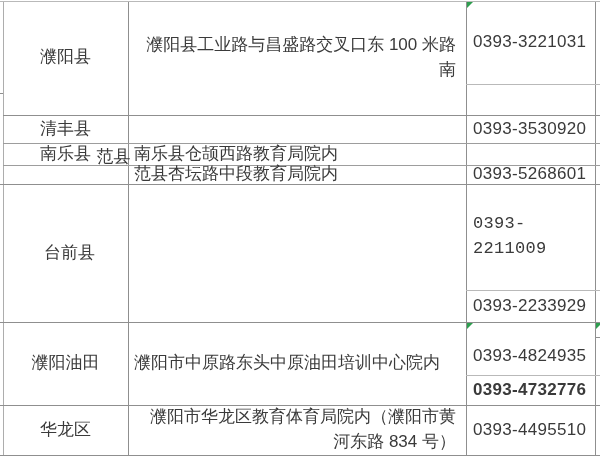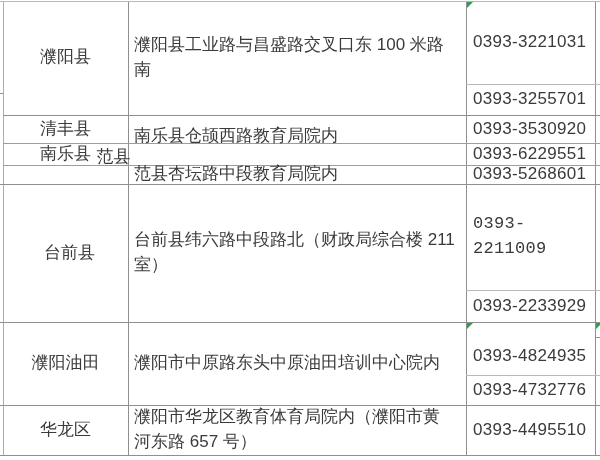--- a/index.html
+++ b/index.html
@@ -5,21 +5,21 @@
   html,body{margin:0;padding:0;}
   body{
     width:600px;height:460px;overflow:hidden;background:#ffffff;
     font-family:"Liberation Sans","DejaVu Sans",sans-serif;
     color:#3a3a3a;position:relative;
   }
   .stage{position:absolute;left:0;top:0;width:600px;height:460px;}
   .cell{position:absolute;display:flex;align-items:center;box-sizing:border-box;
         font-size:17px;line-height:1.45;background:transparent;z-index:2;}
   .county{left:3px;width:125px;justify-content:center;text-align:right;}
-  .addr{left:128px;width:338px;padding:0 10px 0 6px;justify-content:flex-start;text-align:left;}
+  .addr{left:128px;width:338px;padding:0 10px 0 6px;justify-content:flex-start;text-align:right;}
   .phone{left:466px;width:129px;padding-left:7px;justify-content:flex-start;
          font-size:17px;letter-spacing:.3px;}
   .vline{position:absolute;width:1px;background:#8f8f8f;z-index:1;}
   .hline{position:absolute;height:1px;background:#8f8f8f;z-index:1;}
   .light{background:#b9b9b9;}
   .mid{background:#9d9d9d;}
   .err-tri{position:absolute;width:0;height:0;z-index:3;
            border-top:6px solid #2e9e4f;border-right:6px solid transparent;}
 </style>
 </head>
@@ -52,30 +52,27 @@
 
   <div class="cell county" style="top:0;height:115px;">濮阳县</div>
   <div class="cell county" style="top:115px;height:28px;">清丰县</div>
   <div class="cell county" style="top:143px;height:22px;">南乐县</div>
   <div class="cell county" style="top:148px;height:19px;margin-left:48px;">范县</div>
   <div class="cell county" style="top:184px;height:138px;padding-left:8px;">台前县</div>
   <div class="cell county" style="top:322px;height:83px;">濮阳油田</div>
   <div class="cell county" style="top:405px;height:50px;">华龙区</div>
 
   <div class="cell addr" style="top:0;height:115px;">濮阳县工业路与昌盛路交叉口东 100 米路南</div>
-  <div class="cell addr" style="top:125px;height:22px;font-family:Liberation Serif, serif;">南乐县仓颉西路教育局院内</div>
+  <div class="cell addr" style="top:143px;height:22px;font-family:Liberation Serif, serif;">南乐县仓颉西路教育局院内</div>
   <div class="cell addr" style="top:165px;height:19px;">范县杏坛路中段教育局院内</div>
-  <div class="cell addr" style="top:184px;height:138px;">台前县纬六路中段路北（财政局综合楼 211 室）</div>
   <div class="cell addr" style="top:322px;height:83px;">濮阳市中原路东头中原油田培训中心院内</div>
-  <div class="cell addr" style="top:405px;height:50px;">濮阳市华龙区教育体育局院内（濮阳市黄河东路 657 号）</div>
+  <div class="cell addr" style="top:405px;height:50px;">濮阳市华龙区教育体育局院内（濮阳市黄河东路 834 号）</div>
 
   <div class="cell phone" style="top:0;height:84px;">0393-3221031</div>
-  <div class="cell phone" style="top:84px;height:31px;">0393-3255701</div>
   <div class="cell phone" style="top:115px;height:28px;">0393-3530920</div>
-  <div class="cell phone" style="top:143px;height:22px;">0393-6229551</div>
   <div class="cell phone" style="top:165px;height:19px;">0393-5268601</div>
   <div class="cell phone" style="top:184px;height:106px;font-family:Liberation Mono, monospace;">0393-2211009</div>
   <div class="cell phone" style="top:290px;height:32px;">0393-2233929</div>
   <div class="cell phone" style="top:330px;height:53px;">0393-4824935</div>
-  <div class="cell phone" style="top:375px;height:30px;">0393-4732776</div>
+  <div class="cell phone" style="top:375px;height:30px;font-weight:bold;">0393-4732776</div>
   <div class="cell phone" style="top:405px;height:50px;">0393-4495510</div>
 
 </div>
 
 </body></html>

